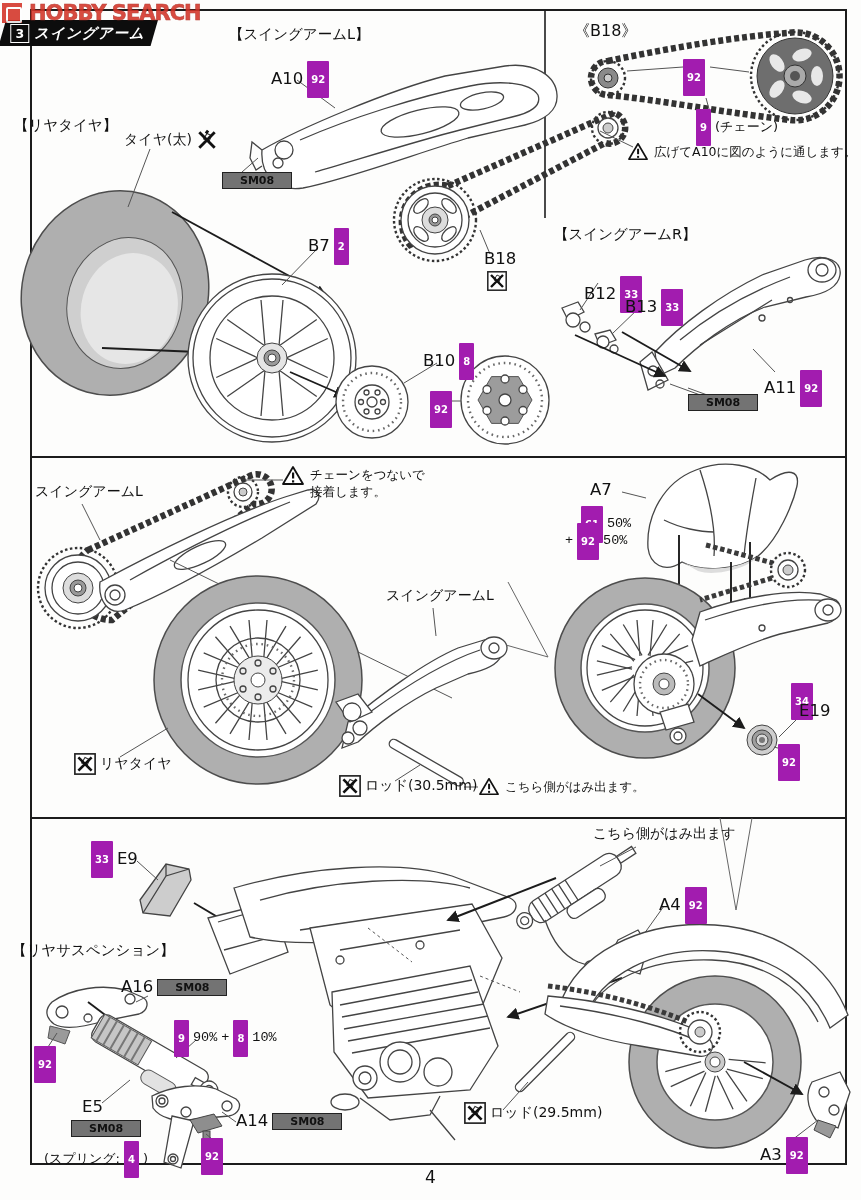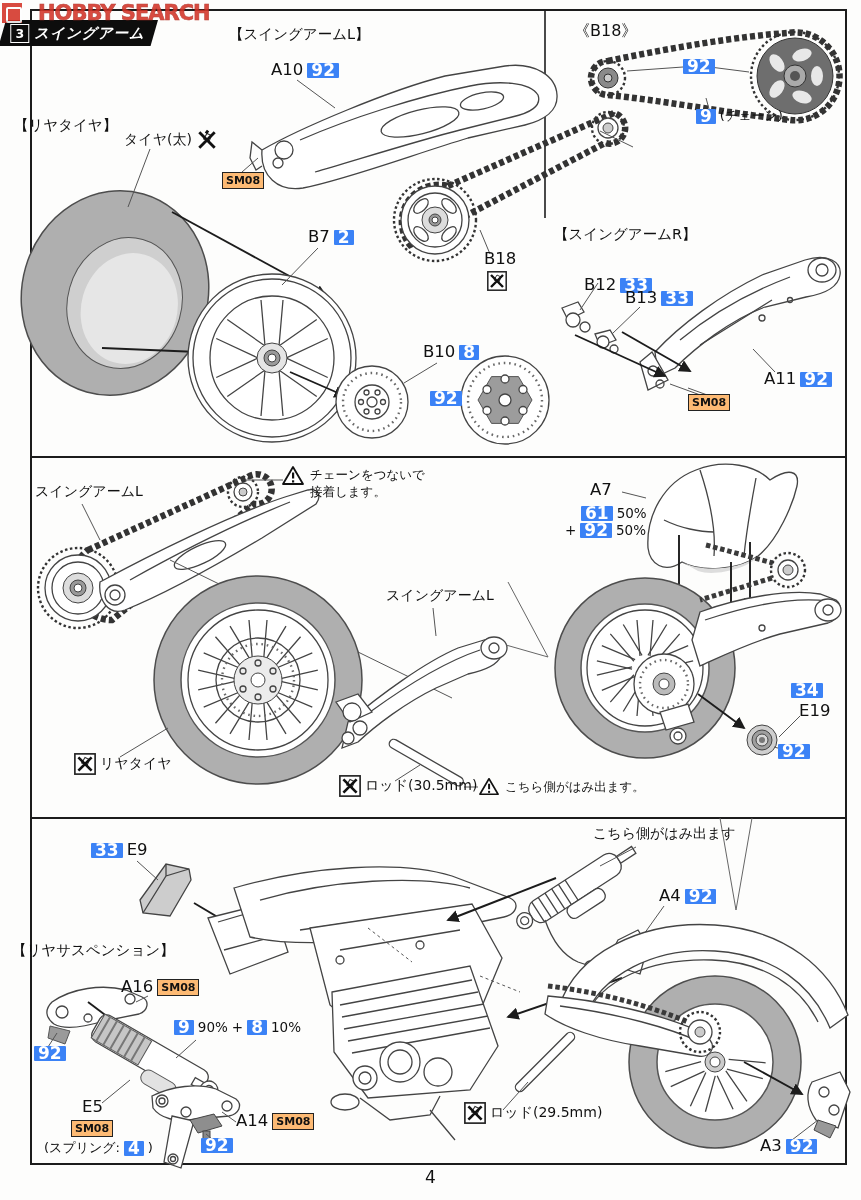--- a/index.html
+++ b/index.html
@@ -4,31 +4,31 @@
 <style>
   html,body{margin:0;padding:0;background:#fff;}
   .page{position:relative;width:861px;height:1200px;background:#fdfdfc;overflow:hidden;
         font-family:"DejaVu Sans","Liberation Sans",sans-serif;color:#111;}
   .mainbox{position:absolute;left:30px;top:9px;width:813px;height:1152px;border:2px solid #1c1c1c;background:transparent;}
   .hdiv{position:absolute;left:30px;width:815px;height:0;border-top:2px solid #1c1c1c;}
   .banner{position:absolute;left:6px;top:20px;width:152px;height:26px;background:#0d0d0d;transform:skewX(-16deg);transform-origin:top left;z-index:5;}
   .banner .inner{transform:skewX(16deg);display:flex;align-items:center;height:100%;}
   .stepnum{display:inline-block;width:17px;height:17px;border:1.6px solid #fff;color:#fff;text-align:center;font-weight:bold;font-size:12.5px;line-height:17px;margin:0 5px 0 8px;}
   .steptitle{color:#fff;font-weight:bold;font-style:italic;font-size:14.5px;letter-spacing:1px;}
-  .wm{position:absolute;left:2px;top:1px;display:flex;align-items:center;gap:16px;z-index:6;opacity:.88;}
+  .wm{position:absolute;left:2px;top:1px;display:flex;align-items:center;gap:7px;z-index:6;opacity:.88;}
   .wm .wmicon{width:20px;height:20px;background:#d43327;display:inline-block;position:relative;}
   .wm .wmicon:before{content:"";position:absolute;left:4px;top:4px;width:12px;height:12px;border:2px solid #fff;border-radius:2px;}
   .wm .wmtext{color:#d43327;font-weight:bold;font-size:21px;letter-spacing:-1px;-webkit-text-stroke:.6px #b02a20;}
   .lbl{position:absolute;display:flex;align-items:center;gap:4px;font-size:16.5px;white-space:nowrap;z-index:4;line-height:1.1;}
   .hdr{font-size:14.5px;}
   .jp{font-size:14px;}
   .sm{font-size:13px;}
-  .pb{display:inline-block;background:#3b82f6;color:#fff;font-weight:bold;font-size:17px;line-height:15px;padding:0 4px;border-radius:1px;}
-  .tb{display:inline-block;border:1.7px solid #222;background:#fdba74;color:#111;font-weight:bold;font-size:11px;line-height:13px;padding:1px 3px;}
-  .pct{font-size:13.5px;}
+  .pb{display:inline-block;background:#a21caf;color:#fff;font-weight:bold;font-size:10px;line-height:15px;padding:11px 4px;border-radius:1px;}
+  .tb{display:inline-block;border:1.7px solid #222;background:#737373;color:#111;font-weight:bold;font-size:11px;line-height:13px;padding:1px 17px;}
+  .pct{font-size:13.5px;font-family:Liberation Mono, monospace;}
   .warn{position:absolute;display:flex;gap:6px;align-items:flex-start;font-size:12.5px;z-index:4;white-space:nowrap;}
   .warn .wtxt{padding-top:2px;}
   .pagenum{position:absolute;left:0;right:0;top:1167px;text-align:center;font-size:17px;z-index:4;}
   svg.art{position:absolute;left:0;top:0;z-index:2;}
   svg.art .ln{stroke:#444;stroke-width:1.3;fill:none;}
   svg.art .wfill{fill:#fff;stroke:#444;stroke-width:1.3;}
   svg.art .chain{stroke:#333;stroke-width:6.5;stroke-dasharray:5 3;fill:none;}
   svg.art .chain2{stroke:#3a3a3a;stroke-width:5;stroke-dasharray:4.5 2.8;fill:none;}
   svg.art .teeth{fill:none;stroke:#333;stroke-width:2.4;stroke-dasharray:2.5 2.5;}
   svg.art .dots{fill:none;stroke:#6a6a6a;stroke-width:2.4;stroke-dasharray:1.6 3.8;}
@@ -545,20 +545,28 @@
     <span class="pb">92</span>
   </div>
   <div class="lbl" style="left:574px;top:22px;font-size:16px">《B18》</div>
   <div class="lbl" style="left:683px;top:59px">
     <span class="pb">92</span>
   </div>
   <div class="lbl" style="left:696px;top:109px">
     <span class="pb">9</span>
     <span class="sm">(チェーン)</span>
   </div>
+  <div class="warn" style="left:628px;top:142px">
+    <svg width="20" height="19" viewBox="0 0 22 20">
+        <path d="M11,1.5 L21,18.5 H1 Z" fill="#fff" stroke="#111" stroke-width="1.8" stroke-linejoin="round"></path>
+        <rect x="10" y="7" width="2.2" height="6" fill="#111"></rect>
+        <rect x="10" y="14.8" width="2.2" height="2.2" fill="#111"></rect>
+      </svg>
+    <span class="wtxt">広げてA10に図のように通します。</span>
+  </div>
   <div class="lbl hdr" style="left:554px;top:227px">【スイングアームR】</div>
   <div class="lbl" style="left:584px;top:276px">
     <span>B12</span>
     <span class="pb">33</span>
   </div>
   <div class="lbl" style="left:625px;top:289px">
     <span>B13</span>
     <span class="pb">33</span>
   </div>
   <div class="lbl" style="left:764px;top:370px">

